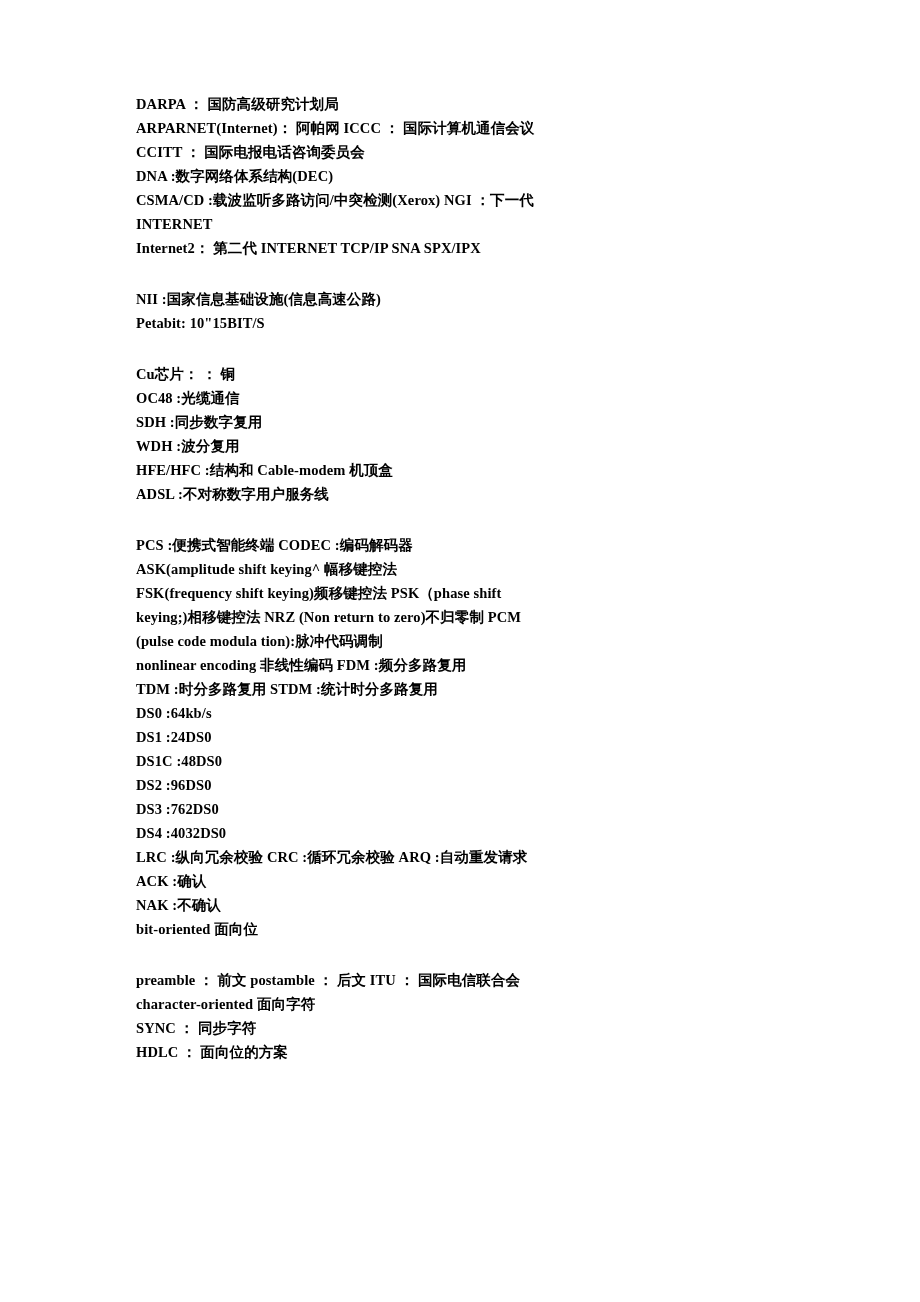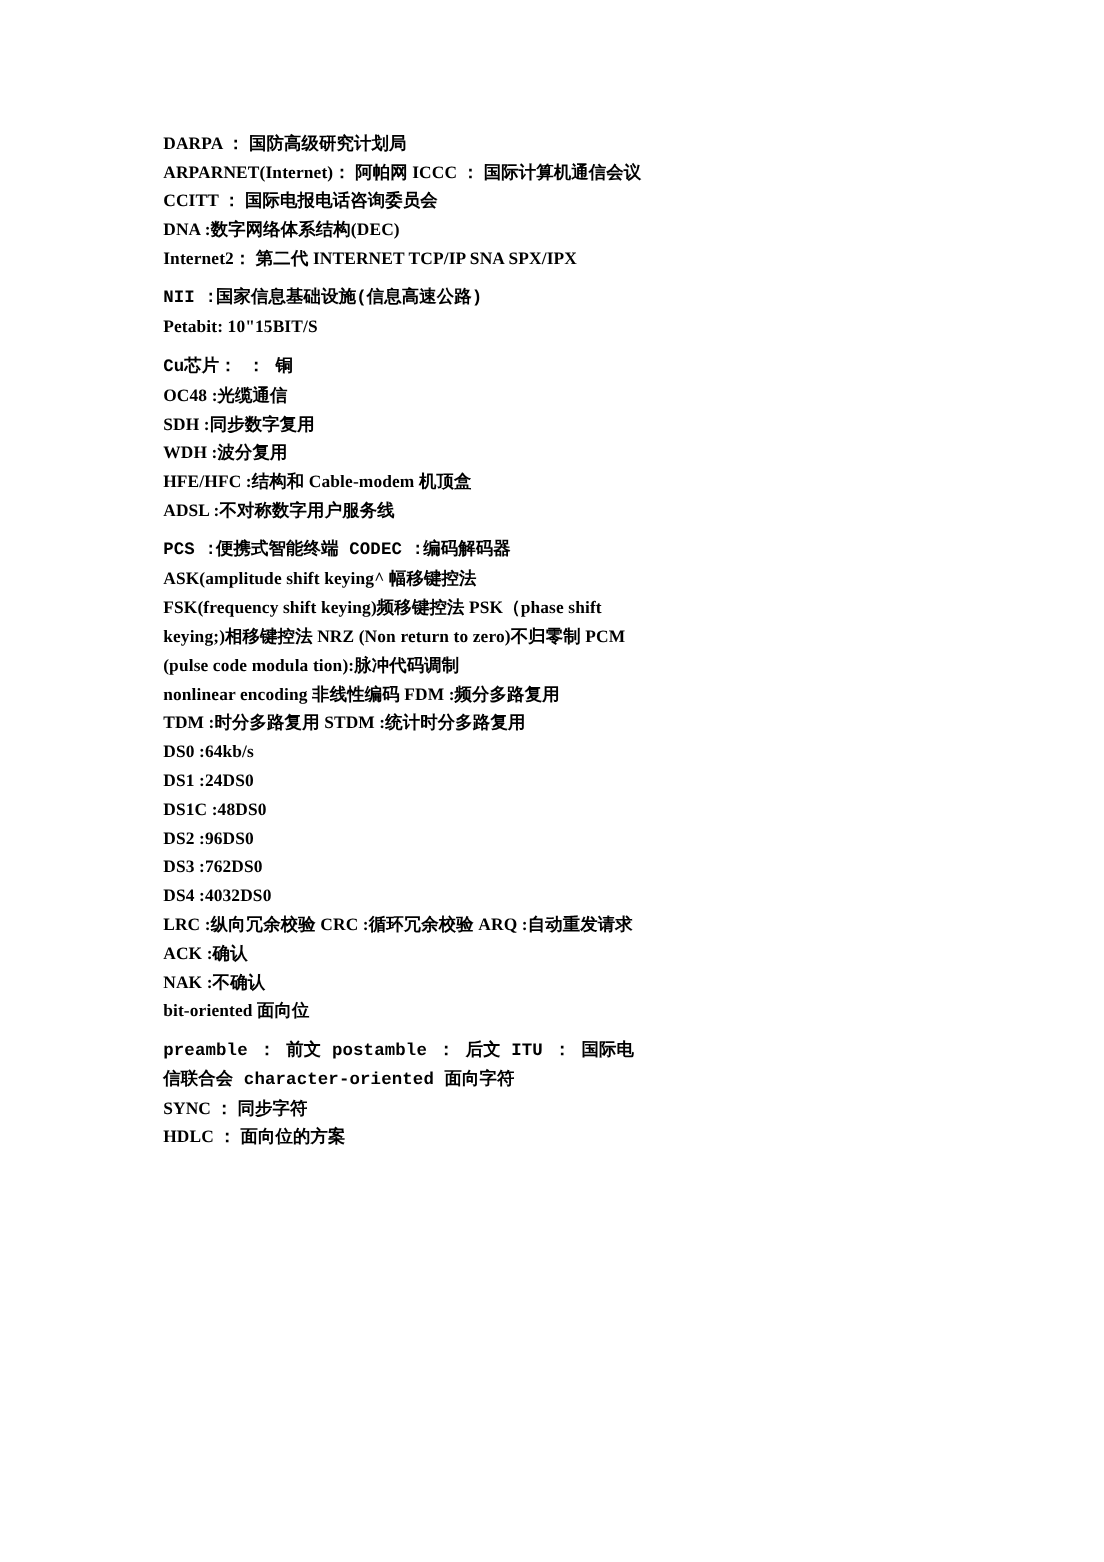--- a/index.html
+++ b/index.html
@@ -16,45 +16,46 @@
   .page {
     position: relative;
     width: 920px;
     height: 1302px;
     background: #ffffff;
     box-sizing: border-box;
   }
   .content {
     position: absolute;
     left: 136px;
-    top: 108px;
+    top: 92px;
     width: 390px;
   }
   .para {
     font-family: "Liberation Serif", serif;
     font-weight: bold;
     font-size: 14.5px;
     line-height: 24px;
     letter-spacing: 0.1px;
     margin: 0;
     text-align: left;
     white-space: normal;
   }
-  .gap-md { margin-top: 9px; font-family: Liberation Mono, monospace; }
+  .gap-md { margin-top: 27px; }
   .wide { width: 400px; }
 </style>
 </head>
 <body>
 
 <div class="page">
   <div class="content">
 
     <p class="para">DARPA ： 国防高级研究计划局</p>
     <p class="para wide">ARPARNET(Internet)： 阿帕网  ICCC ： 国际计算机通信会议  CCITT ： 国际电报电话咨询委员会</p>
     <p class="para">DNA :数字网络体系结构(DEC)</p>
+    <p class="para wide">CSMA/CD :载波监听多路访问/中突检测(Xerox) NGI ：下一代  INTERNET</p>
     <p class="para wide">Internet2： 第二代  INTERNET TCP/IP SNA SPX/IPX</p>
 
     <p class="para gap-md">NII :国家信息基础设施(信息高速公路)</p>
     <p class="para">Petabit: 10"15BIT/S</p>
 
     <p class="para gap-md">Cu芯片： ： 铜</p>
     <p class="para">OC48 :光缆通信</p>
     <p class="para">SDH :同步数字复用</p>
     <p class="para">WDH :波分复用</p>
     <p class="para">HFE/HFC :结构和  Cable-modem 机顶盒</p>

